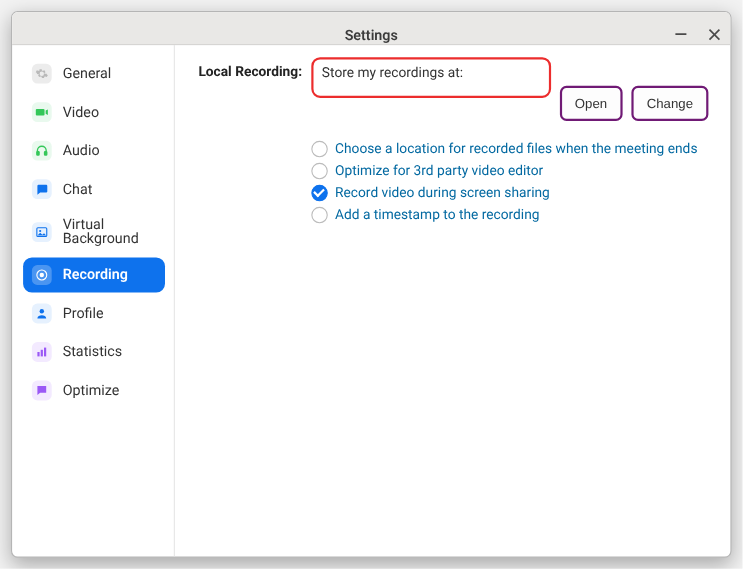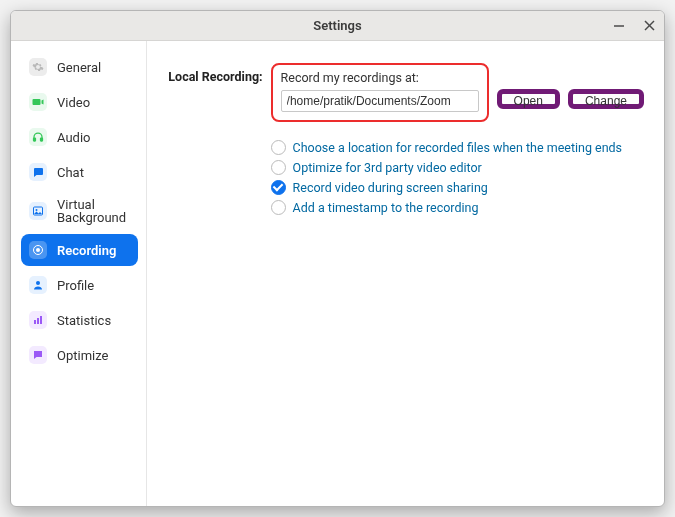--- a/index.html
+++ b/index.html
@@ -20,21 +20,21 @@
     box-shadow: 0 6px 18px rgba(0,0,0,0.3);
     display: flex;
     flex-direction: column;
     overflow: hidden;
   }
   .titlebar {
     height: 30px;
     background: #e9e8e6;
     border-bottom: 1px solid #d6d5d3;
     display: flex;
-    align-items: center;
+    align-items: flex-end;
     justify-content: center;
     position: relative;
     font-weight: 600;
     font-size: 13px;
     color: #3b3b3b;
   }
   .titlebar-controls {
     position: absolute;
     right: 6px;
     display: flex;
@@ -83,21 +83,21 @@
     height: 18px;
     border-radius: 5px;
     display: flex;
     align-items: center;
     justify-content: center;
     flex-shrink: 0;
   }
   .nav-icon svg { display:block; }
   .content {
     flex: 1;
-    padding: 22px 20px;
+    padding: 11px 20px;
     position: relative;
   }
   .row {
     display: flex;
     align-items: flex-start;
     gap: 8px;
   }
   .section-label {
     font-weight: 700;
     font-size: 12.5px;
@@ -121,22 +121,22 @@
     width: 100%;
     height: 22px;
     border: 1px solid #c8c8c8;
     border-radius: 2px;
     padding: 0 5px;
     font-size: 12px;
     background:#fff;
     color:#333;
   }
   .btn {
-    height: 20px;
-    border: 5px solid #701a75;
+    height: 32px;
+    border: 2px solid #701a75;
     background: #fdfdfd;
     border-radius: 6px;
     padding: 0 12px;
     font-size: 12px;
     cursor: pointer;
     color:#333;
     margin-top: 26px;
   }
   .remaining {
     font-size: 12px;
@@ -292,22 +292,21 @@
         <span>Optimize</span>
       </div>
 
 
     </div>
 
     <div class="content">
       <div class="row">
         <div class="section-label">Local Recording:</div>
         <div class="highlight-box">
-          <div class="store-label">Record my recordings at:</div>
-          <input class="path-input" type="text" readonly="" value="/home/pratik/Documents/Zoom" style="">
+          <div class="store-label">Store my recordings at:</div>
         </div>
         <button class="btn">Open</button>
         <button class="btn">Change</button>
       </div>
 
       <div class="options">
         <label class="opt">
           <span class="cb"></span>
           <span>Choose a location for recorded files when the meeting ends</span>
         </label>

